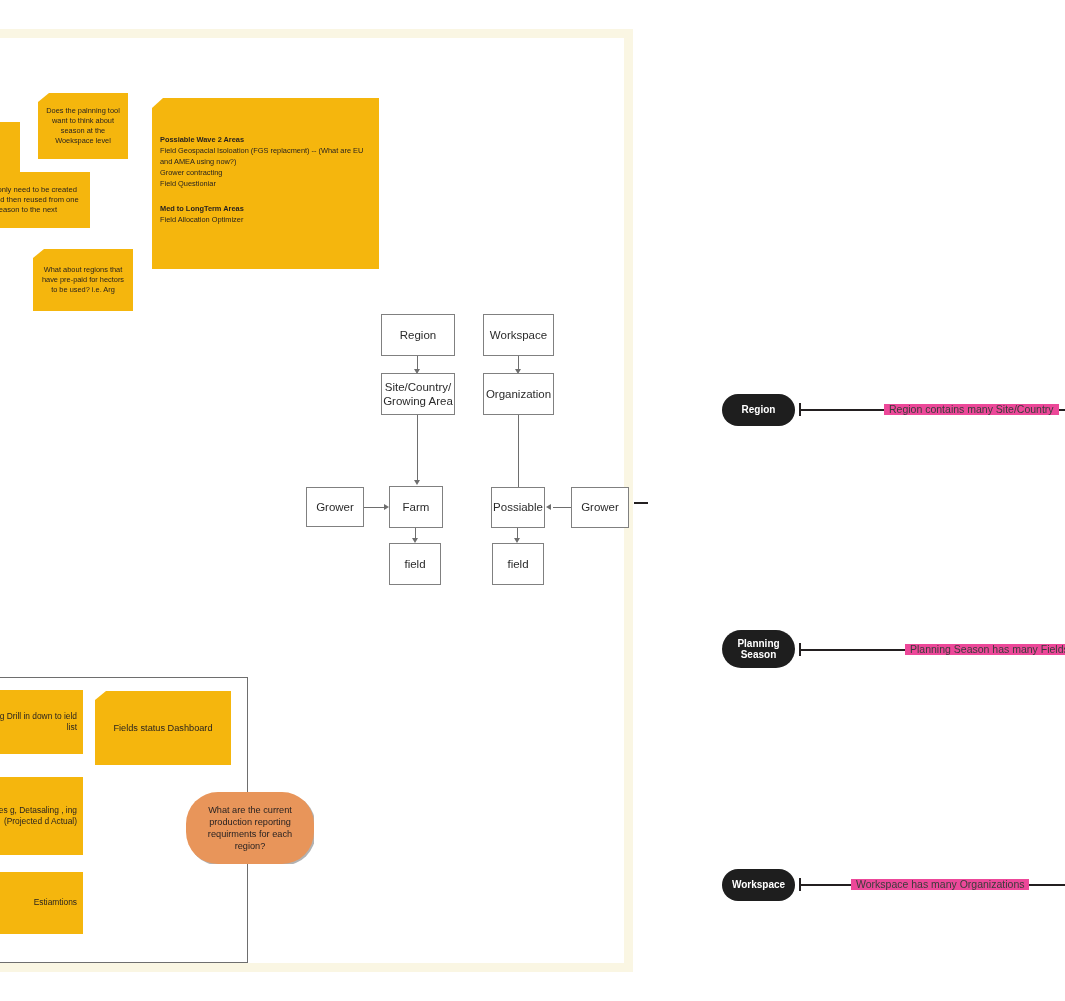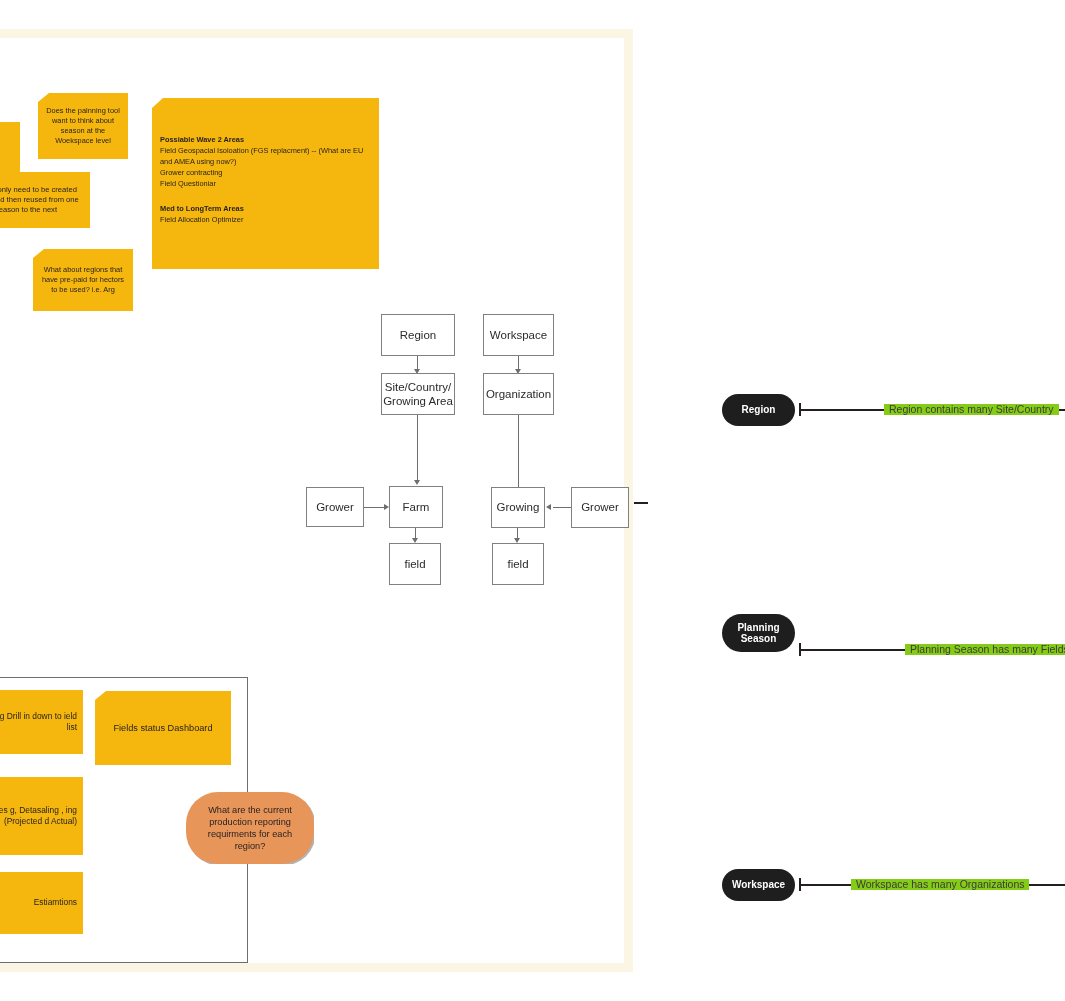--- a/index.html
+++ b/index.html
@@ -165,21 +165,21 @@
   .rel-tick {
     position: absolute;
     width: 2px;
     height: 13px;
     background: #231f20;
   }
   .rel-label {
     position: absolute;
     font-size: 10.5px;
     color: #3b3b3b;
-    background: #84cc16;
+    background: #ec4899;
     padding: 0 5px;
     white-space: nowrap;
     line-height: 1;
   }
 </style>
 </head>
 <body>
 
 <div id="canvas">
 
@@ -279,21 +279,21 @@
   </div>
   <div class="conn v" style="left:518px; top:356px; height:14px;"></div>
   <div class="arrow-d" style="left:515px; top:369px;"></div>
 
   <div class="fbox" style="left:483px; top:373px; width:71px; height:42px;">
     <span>Organization</span>
   </div>
   <div class="conn v" style="left:518px; top:415px; height:72px;"></div>
 
   <div class="fbox" style="left:491px; top:487px; width:54px; height:41px;">
-    <span>Growing</span>
+    <span>Possiable</span>
   </div>
   <div class="conn h" style="left:553px; top:507px; width:19px;"></div>
   <div class="arrow-l" style="left:546px; top:503.5px;"></div>
 
   <div class="fbox" style="left:571px; top:487px; width:58px; height:41px;">
     <span>Grower</span>
   </div>
   <div class="conn h" style="left:634px; top:502px; width:14px; height:2px; background:#231f20;"></div>
 
   <div class="conn v" style="left:517px; top:528px; height:12px;"></div>
@@ -303,21 +303,21 @@
     <span>field</span>
   </div>
 
   <div class="pill" style="left:722px; top:394px; width:73px; height:32px;">
     <span>Region</span>
   </div>
   <div class="rel-tick" style="left:799px; top:403px;"></div>
   <div class="rel-line" style="left:800px; top:409px; width:265px;"></div>
   <div class="rel-label" style="left:884px; top:404px;">Region contains many Site/Country</div>
 
-  <div class="pill" style="left:722px; top:614px; width:73px; height:38px; flex-direction:column;">
+  <div class="pill" style="left:722px; top:630px; width:73px; height:38px; flex-direction:column;">
     <span style="white-space:pre-line;">Planning
 Season</span>
   </div>
   <div class="rel-tick" style="left:799px; top:643px;"></div>
   <div class="rel-line" style="left:800px; top:649px; width:265px;"></div>
   <div class="rel-label" style="left:905px; top:644px;">Planning Season has many Fields</div>
 
   <div class="pill" style="left:722px; top:869px; width:73px; height:32px;">
     <span>Workspace</span>
   </div>

